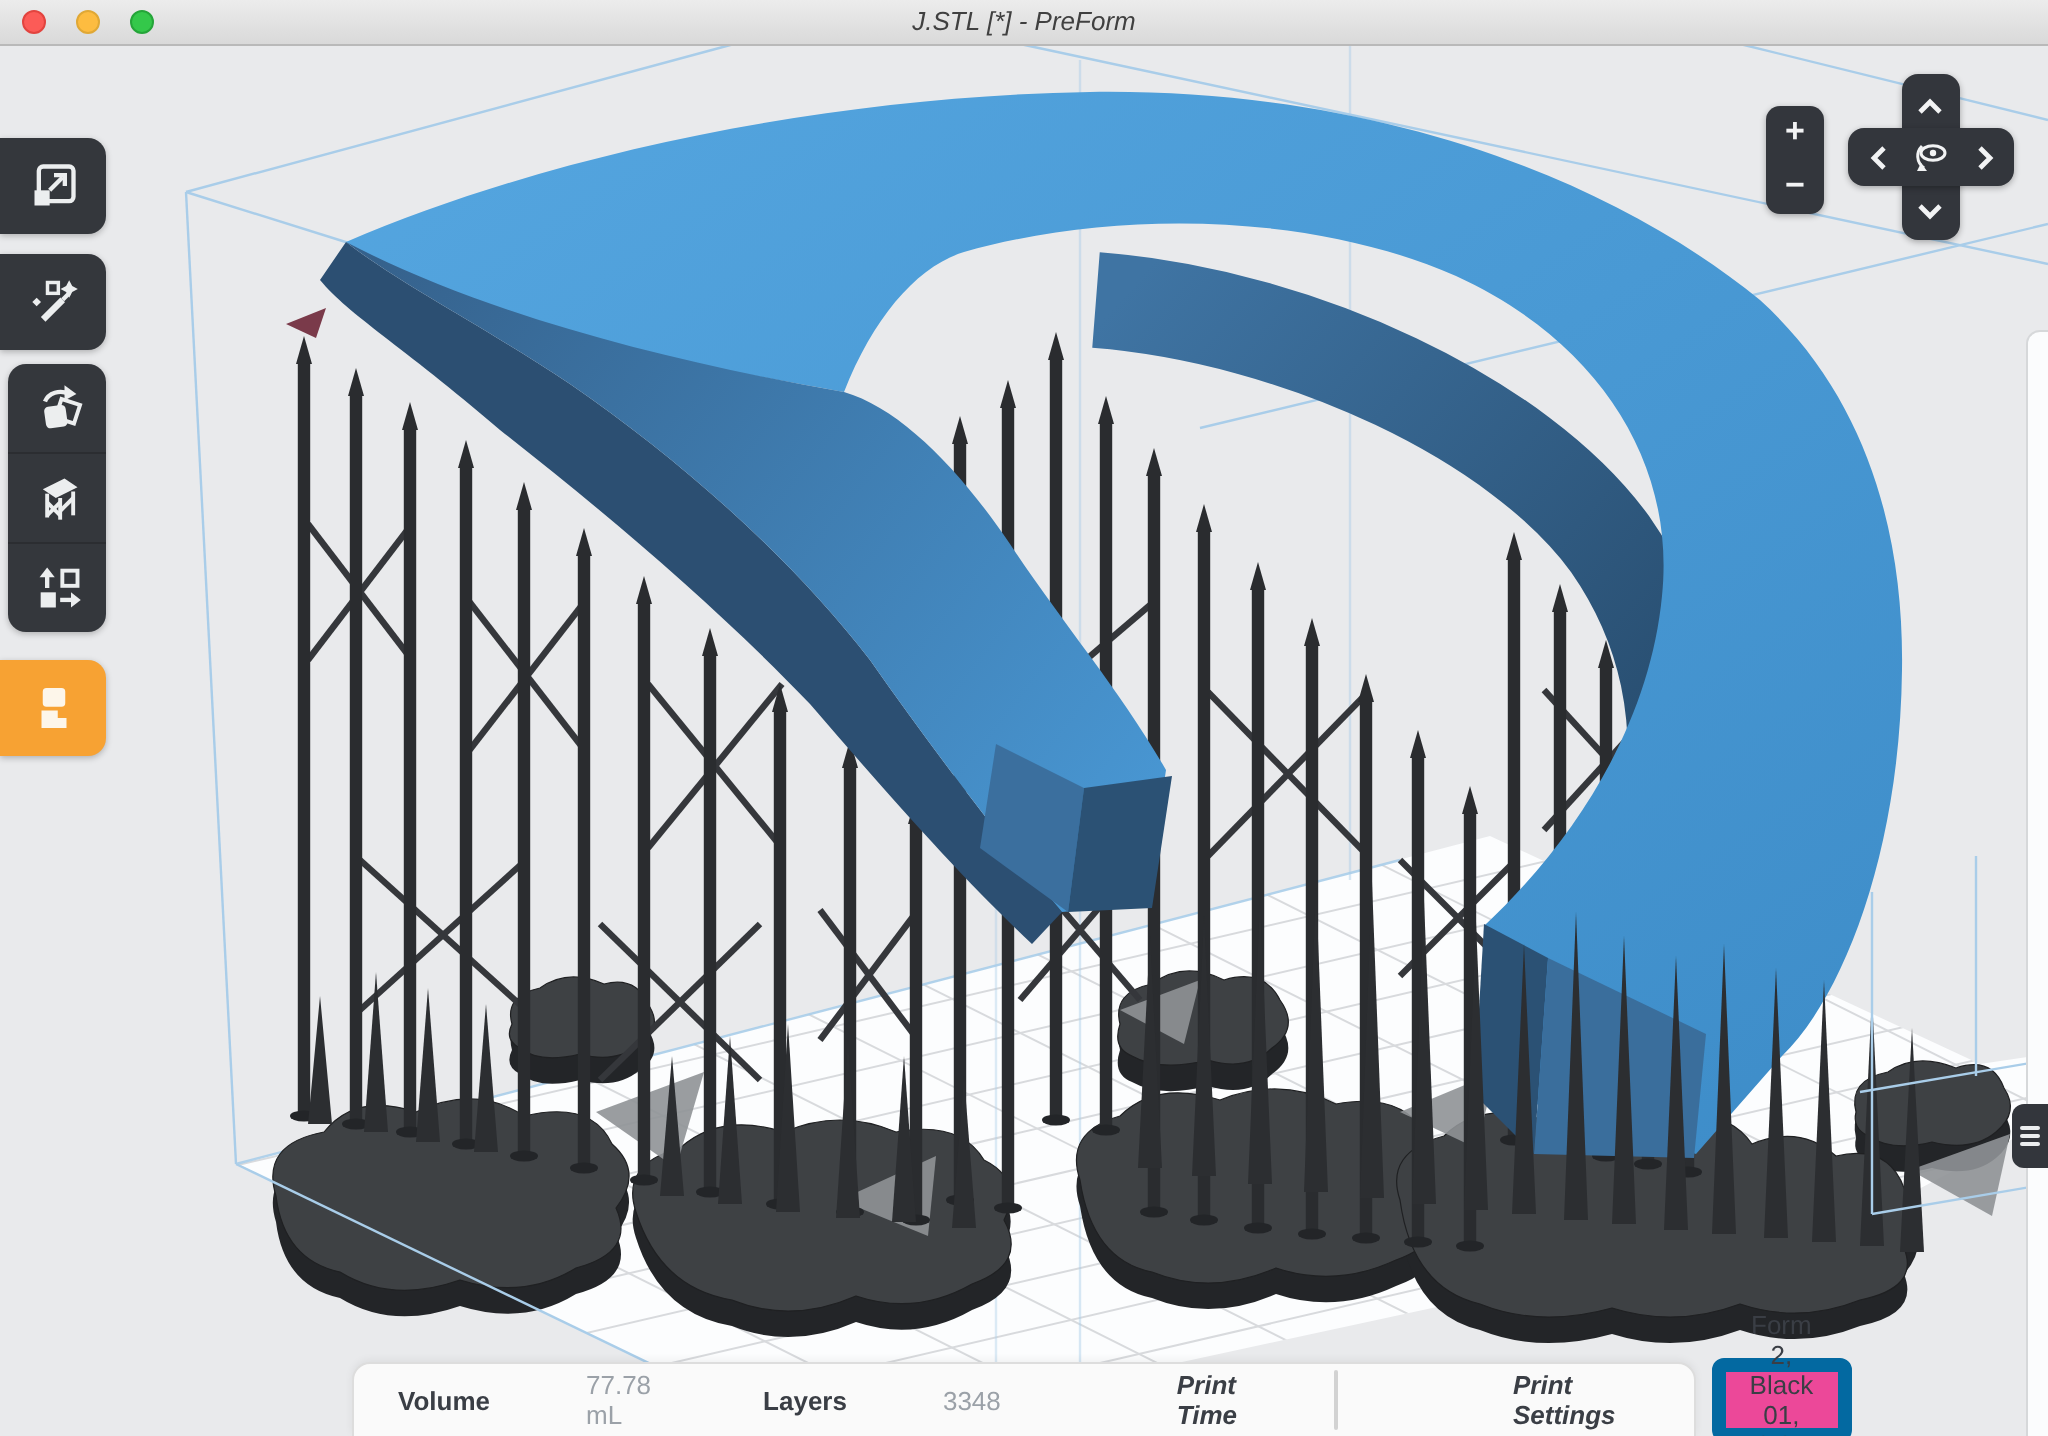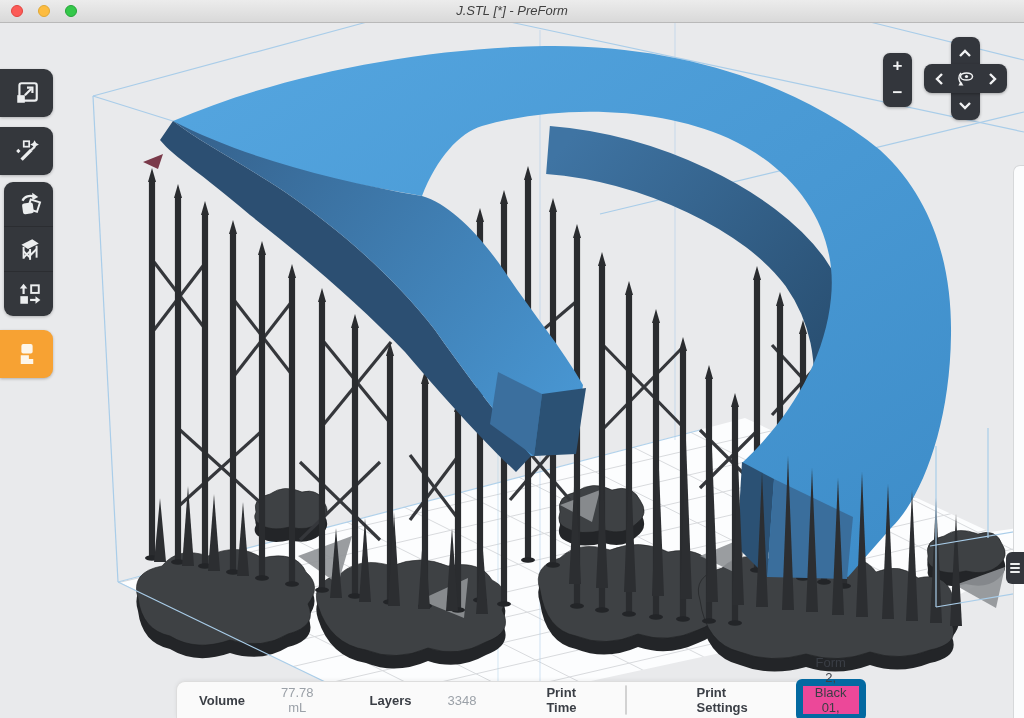--- a/index.html
+++ b/index.html
@@ -41,29 +41,29 @@
     border:1px solid #d6d8da;border-right:none;border-radius:7px 0 0 0;z-index:30;}
   .rtoggle{position:absolute;left:1006px;top:552px;width:18px;height:32px;background:#33363c;
     border-radius:6px 0 0 6px;z-index:35;cursor:pointer;padding-top:9px;box-sizing:border-box;}
   .rtoggle .bar{width:10px;height:2px;background:#eceeef;margin:2px auto;border-radius:1px;}
   
   .statusbar{position:absolute;left:176px;top:681px;width:672px;height:37px;background:#fafafa;
     border:1px solid #dddddd;border-bottom:none;border-radius:9px 9px 0 0;z-index:45;
     display:flex;align-items:center;padding-left:22px;box-sizing:border-box;
     box-shadow:0 -1px 4px rgba(0,0,0,.06);gap:36px;}
   .sb-label{font-size:13px;font-weight:bold;color:#3a3e45;}
-  .sb-value{font-size:13px;color:#9ba1a8;margin-left:0;text-align:center;}
+  .sb-value{font-size:13px;color:#9ba1a8;margin-left:12px;}
   .seg{display:flex;margin-left:12px;height:28px;border:1px solid #d2d2d2;border-radius:6px;
     overflow:hidden;background:#fff;cursor:pointer;}
   .seg .seg-l{width:26px;background:#e9e9e9;color:#9ba1a8;font-size:12px;display:flex;
     align-items:center;justify-content:center;border-right:1px solid #d9d9d9;}
   .seg .seg-r{width:30px;display:flex;align-items:center;justify-content:center;}
   .psbox{margin-left:12px;height:28px;border:7px solid #0369a1;border-radius:6px;background:#ec4899;
     display:flex;align-items:center;padding:0 12px;font-size:13px;color:#3a3e45;cursor:pointer;text-align:center;}
-  .ml34{margin-left:34px;} .ml36{margin-left:20px;}
+  .ml34{margin-left:52px;font-style:italic;} .ml36{margin-left:20px;}
 </style>
 </head>
 <body>
 
 <svg id="scene" viewBox="0 0 1024 718" xmlns="http://www.w3.org/2000/svg">
   <defs>
     <linearGradient id="gB" x1="0" y1="0" x2="1" y2="1">
       <stop offset="0" stop-color="#55a6e0"></stop>
         <stop offset="1" stop-color="#3d8cc8"></stop>
     </linearGradient>

